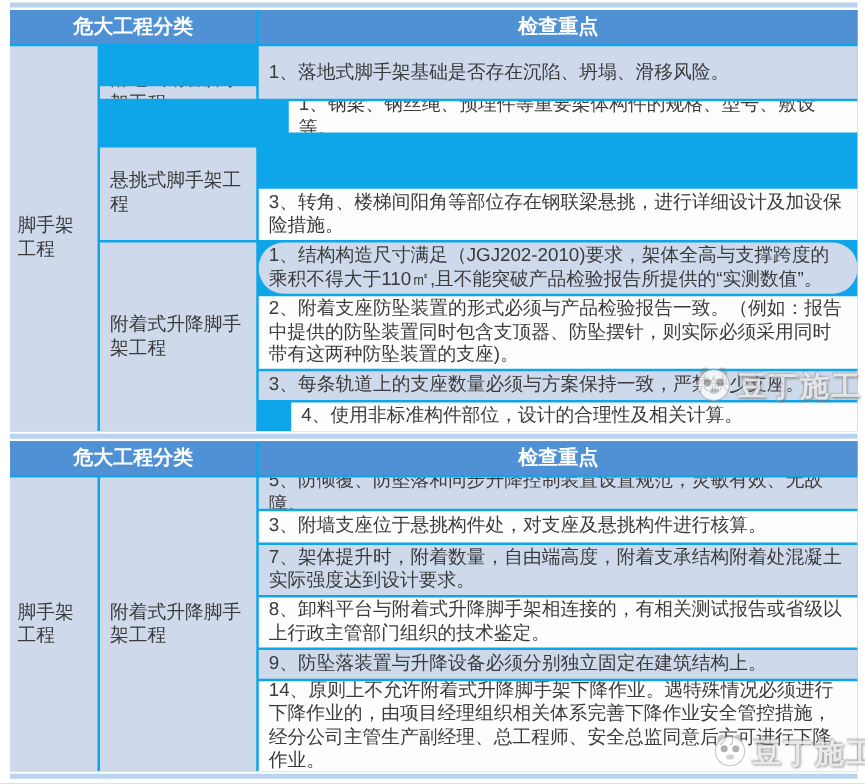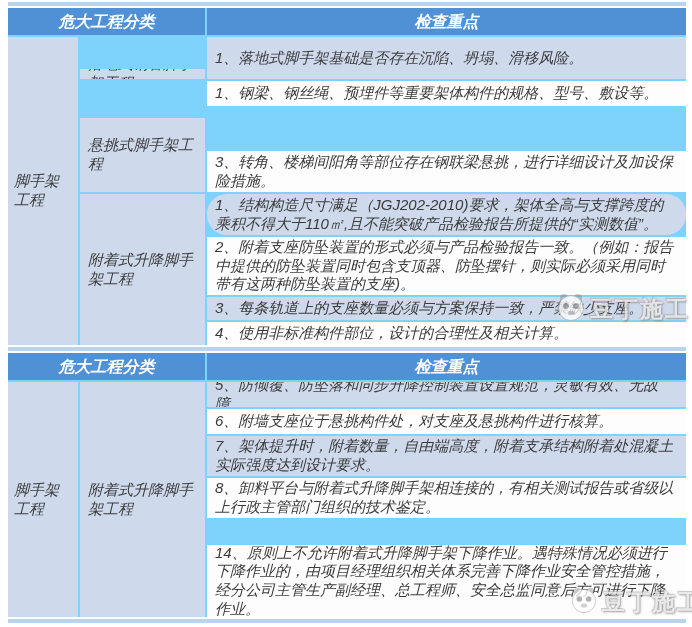--- a/index.html
+++ b/index.html
@@ -14,22 +14,21 @@
     --text:#3b3b3b;
   }
   .tbl-wrap{position:absolute;left:8px;width:678px;}
   .tbl-wrap.t0{top:2px;}
   .tbl-wrap.t1{top:347px;}
   .accent-bar{height:4px;background:var(--accent);margin-bottom:2px;}
   .grid{
     display:grid;
     grid-template-columns:70px 125px 1fr;
     gap:2px;
-    background:#7dd3fc;
-    font-style:italic;
+    background:#0ea5e9;
   }
   .cell{
     display:flex;align-items:center;overflow:hidden;
     color:var(--text);font-size:15px;line-height:1.25;
   }
   .th{
     background:var(--header-bg);color:#ffffff;font-weight:bold;
     font-size:16px;justify-content:center;text-align:center;
   }
   .th.span2{grid-column:1 / 3;}
@@ -57,40 +56,41 @@
 
 <div class="tbl-wrap t0">
     <div class="accent-bar"></div>
     <div class="grid" style="grid-template-rows: 27px 42px 25px 41px 41px 41px 58px 23px 23px;">
       <div class="cell th span2">危大工程分类</div>
       <div class="cell th col3">检查重点</div>
       <div class="cell cat" style="grid-row: 2 / span 8;">脚手架工程</div>
       <div class="cell sub" style="grid-row: 2 / span 1; margin-top: 32px;">落地式钢管脚手架工程</div>
       <div class="cell item blue" style="grid-row: 2;">1、落地式脚手架基础是否存在沉陷、坍塌、滑移风险。</div>
       <div class="cell sub" style="grid-row: 3 / span 3; margin-top: 37px;">悬挑式脚手架工程</div>
-      <div class="cell item white" style="grid-row: 3;">1、钢梁、钢丝绳、预埋件等重要架体构件的规格、型号、敷设等。</div>
+      <div class="cell item white" style="grid-row: 3; margin-left: 24px;">1、钢梁、钢丝绳、预埋件等重要架体构件的规格、型号、敷设等。</div>
       <div class="cell item white" style="grid-row: 5;">3、转角、楼梯间阳角等部位存在钢联梁悬挑，进行详细设计及加设保险措施。</div>
       <div class="cell sub" style="grid-row: 6 / span 4;">附着式升降脚手架工程</div>
       <div class="cell item blue" style="grid-row: 6; border-radius: 20px;">1、结构构造尺寸满足（JGJ202-2010)要求，架体全高与支撑跨度的乘积不得大于110㎡,且不能突破产品检验报告所提供的“实测数值”。</div>
       <div class="cell item white" style="grid-row: 7;">2、附着支座防坠装置的形式必须与产品检验报告一致。（例如：报告中提供的防坠装置同时包含支顶器、防坠摆针，则实际必须采用同时带有这两种防坠装置的支座)。</div>
       <div class="cell item blue" style="grid-row: 8;">3、每条轨道上的支座数量必须与方案保持一致，严禁缺少支座。</div>
-      <div class="cell item white" style="grid-row: 9;">4、使用非标准构件部位，设计的合理性及相关计算。</div>
+      <div class="cell item white" style="grid-row: 9; margin-left: 26px;">4、使用非标准构件部位，设计的合理性及相关计算。</div>
     </div>
   </div>
 <div class="tbl-wrap t1">
     <div class="accent-bar"></div>
     <div class="grid" style="grid-template-rows: 27px 25px 25px 40px 40px 23px 72px;">
       <div class="cell th span2">危大工程分类</div>
       <div class="cell th col3">检查重点</div>
       <div class="cell cat" style="grid-row: 2 / span 6;">脚手架工程</div>
       <div class="cell sub" style="grid-row: 2 / span 6;">附着式升降脚手架工程</div>
       <div class="cell item blue" style="grid-row: 2;">5、防倾覆、防坠落和同步升降控制装置设置规范，灵敏有效、无故障。</div>
-      <div class="cell item white" style="grid-row: 3;">6、附墙支座位于悬挑构件处，对支座及悬挑构件进行核算。</div>
+      <div class="cell item white" style="grid-row: 3;">3、附墙支座位于悬挑构件处，对支座及悬挑构件进行核算。</div>
       <div class="cell item blue" style="grid-row: 4;">7、架体提升时，附着数量，自由端高度，附着支承结构附着处混凝土实际强度达到设计要求。</div>
       <div class="cell item white" style="grid-row: 5;">8、卸料平台与附着式升降脚手架相连接的，有相关测试报告或省级以上行政主管部门组织的技术鉴定。</div>
+      <div class="cell item blue" style="grid-row: 6;">9、防坠落装置与升降设备必须分别独立固定在建筑结构上。</div>
       <div class="cell item white" style="grid-row: 7;">14、原则上不允许附着式升降脚手架下降作业。遇特殊情况必须进行下降作业的，由项目经理组织相关体系完善下降作业安全管控措施，经分公司主管生产副经理、总工程师、安全总监同意后方可进行下降作业。</div>
     </div>
     <div class="accent-bar" style="margin-top: 2px; margin-bottom: 0px;"></div>
   </div>
 
 <div class="wm w0">
   <span>
     <svg width="30" height="30" viewBox="0 0 30 30">
       <circle cx="8" cy="6" r="4" fill="rgba(120,120,120,.45)"></circle>
       <circle cx="22" cy="6" r="4" fill="rgba(120,120,120,.45)"></circle>

